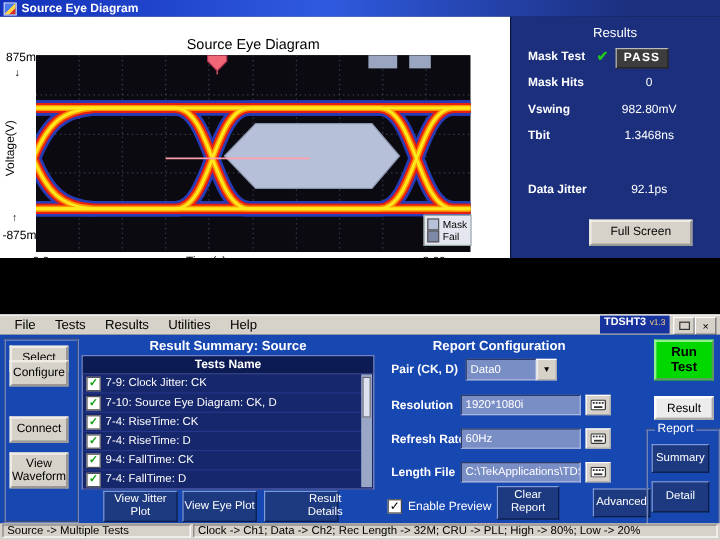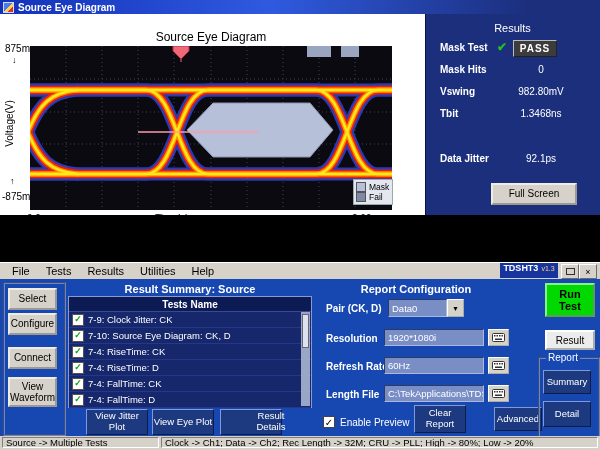--- a/index.html
+++ b/index.html
@@ -249,21 +249,21 @@
     <span id="restore-rect"></span>
   </div>
   <div class="abs win-btn" id="btn-close">
     <span>×</span>
   </div>
 
   <div class="abs" id="app-body"></div>
 
   <fieldset class="grp" style="left:3px;top:282px;width:59px;height:150px;"></fieldset>
   <div class="abs btn-gray" style="left:8px;top:288px;width:49px;height:22px;">Select</div>
-  <div class="abs btn-gray" style="left:8px;top:313px;width:49px;height:22px;">Configure</div>
+  <div class="abs btn-gray" style="left:8px;top:300px;width:49px;height:22px;">Configure</div>
   <div class="abs btn-gray" style="left:8px;top:347px;width:49px;height:22px;">Connect</div>
   <div class="abs btn-gray" style="left:8px;top:377px;width:49px;height:30px;">View Waveform</div>
 
   <div class="abs" id="summary-title">Result Summary: Source</div>
   <div class="abs" id="tbl">
     <div id="tbl-header">Tests Name</div>
     <div>
 
         <div class="tbl-row">
           <span class="chkbox">
@@ -290,21 +290,21 @@
           <span class="chkbox">
             <span>✓</span>
           </span>
           <span class="row-label">7-4: RiseTime: D</span>
         </div>
 
         <div class="tbl-row">
           <span class="chkbox">
             <span>✓</span>
           </span>
-          <span class="row-label">7-4: FallTime: CK</span>
+          <span class="row-label">9-4: FallTime: CK</span>
         </div>
 
         <div class="tbl-row">
           <span class="chkbox">
             <span>✓</span>
           </span>
           <span class="row-label">7-4: FallTime: D</span>
         </div>
       </div>
     <div id="tbl-scroll">

